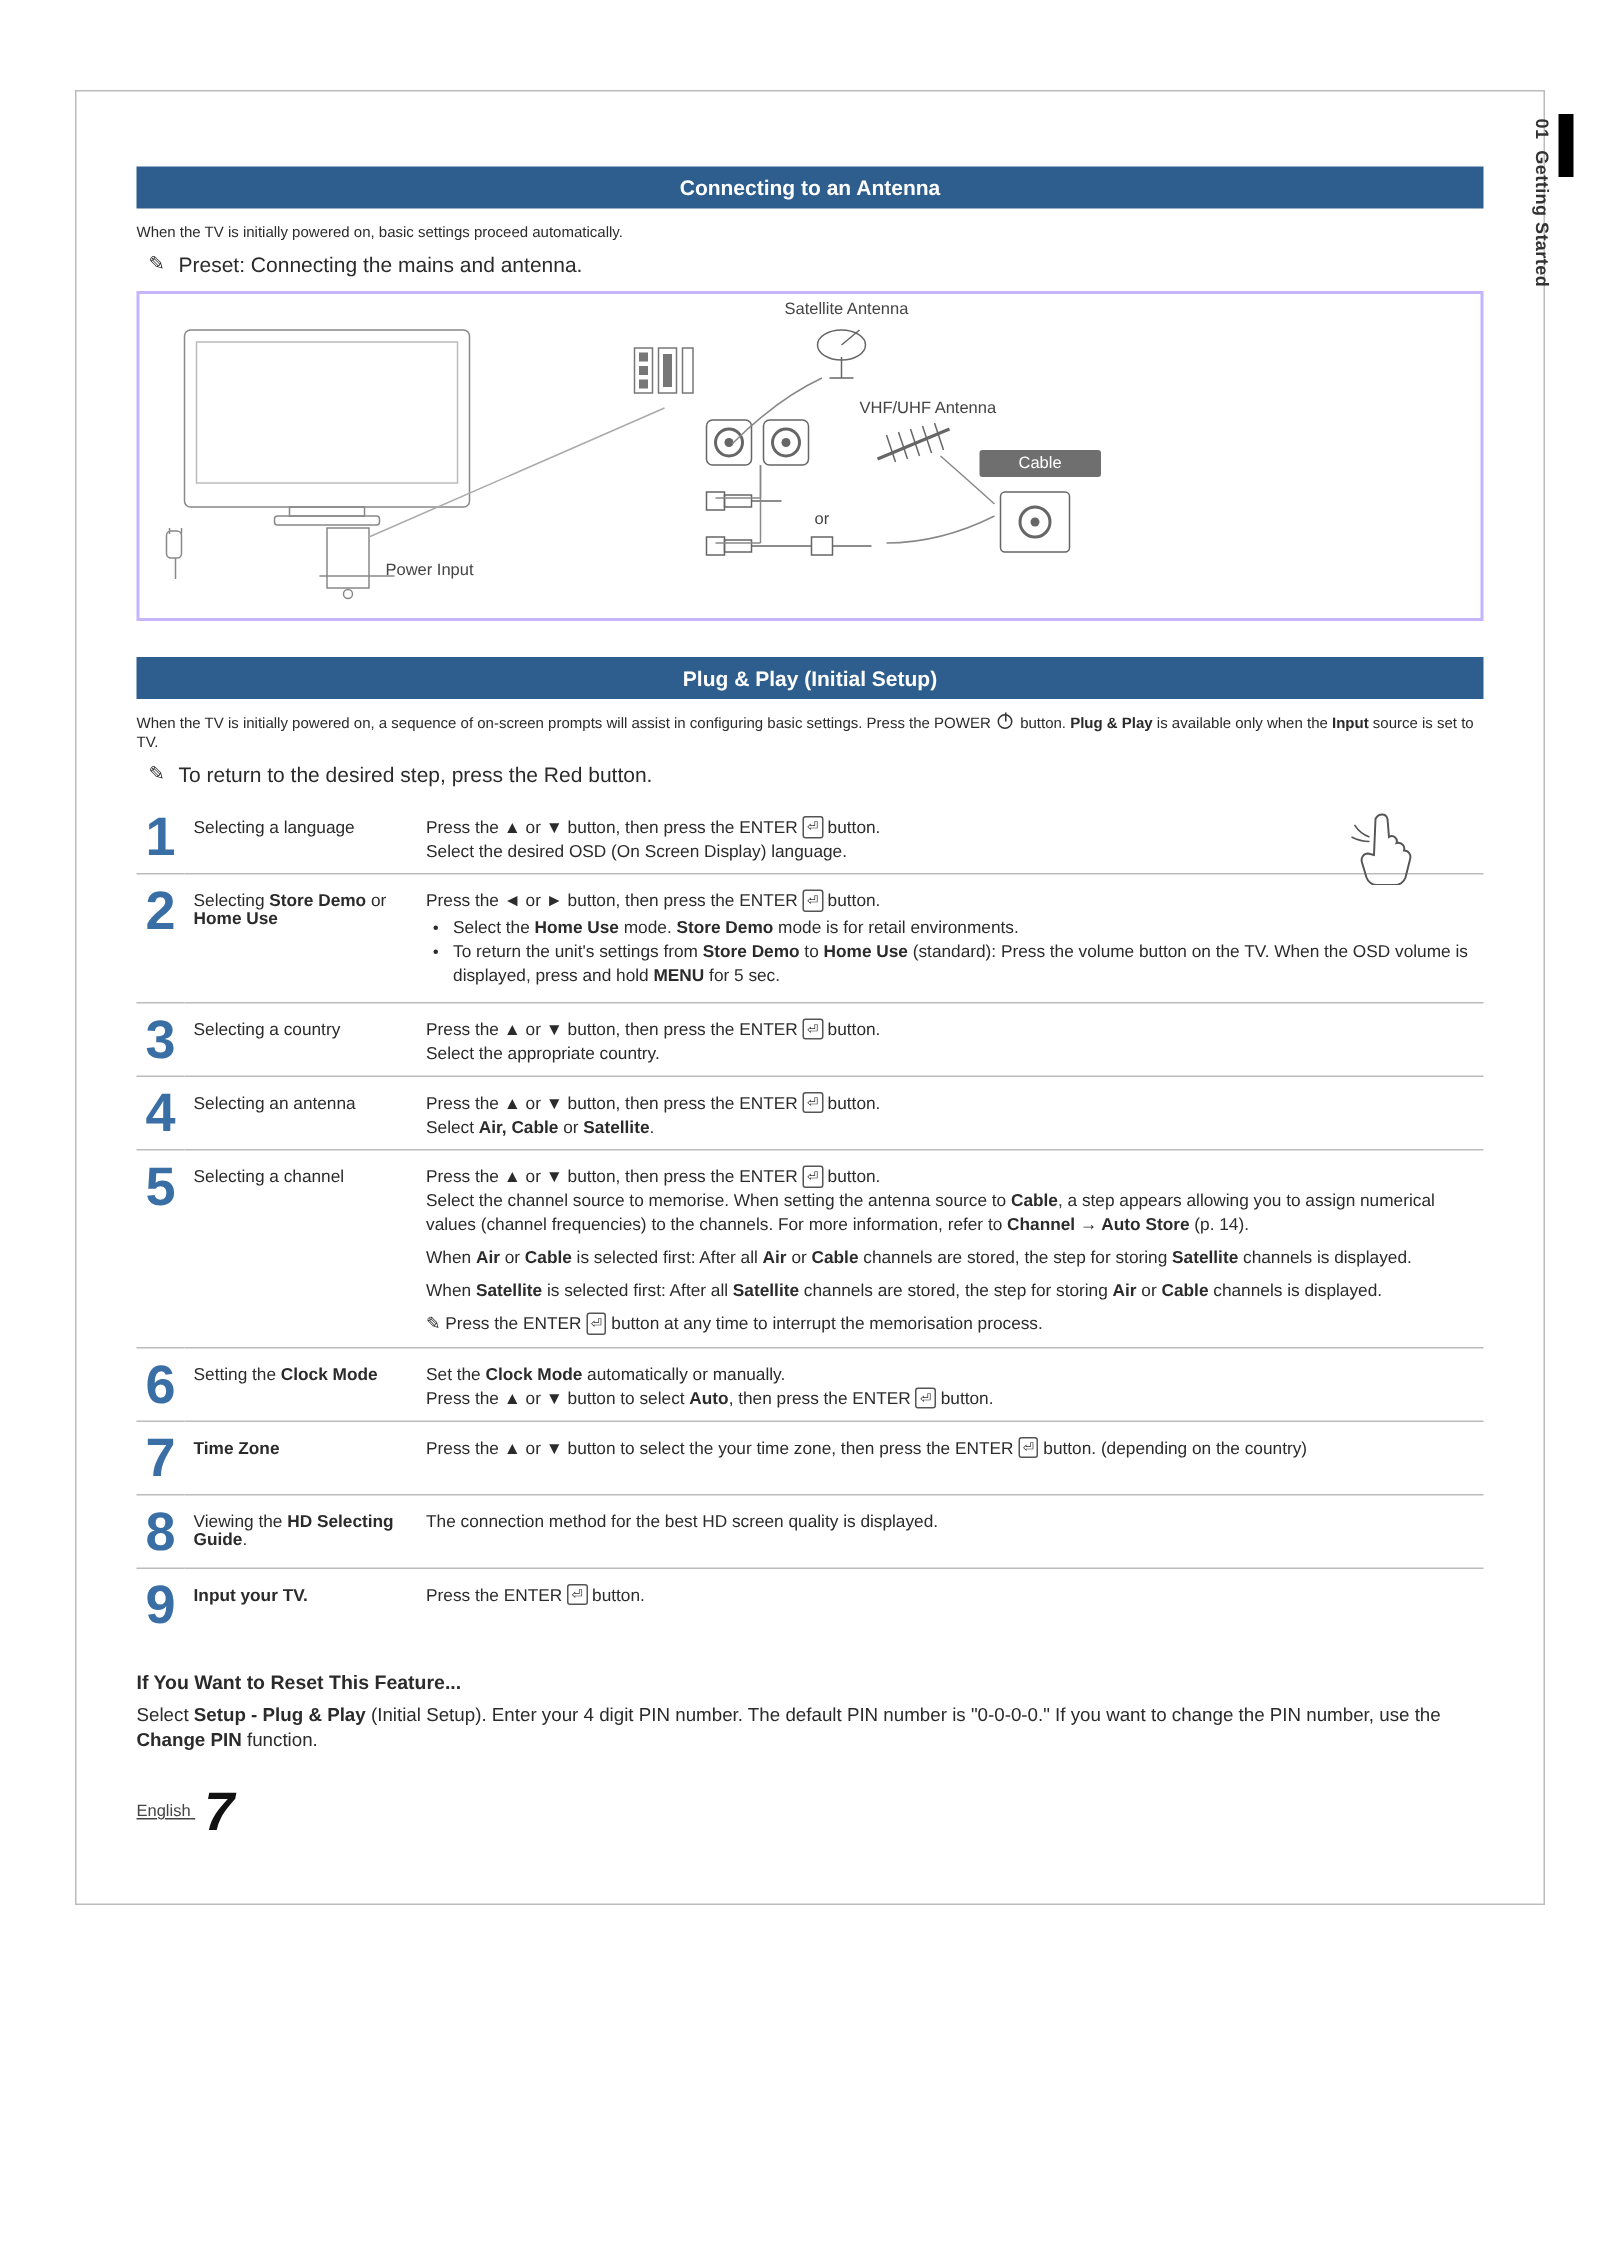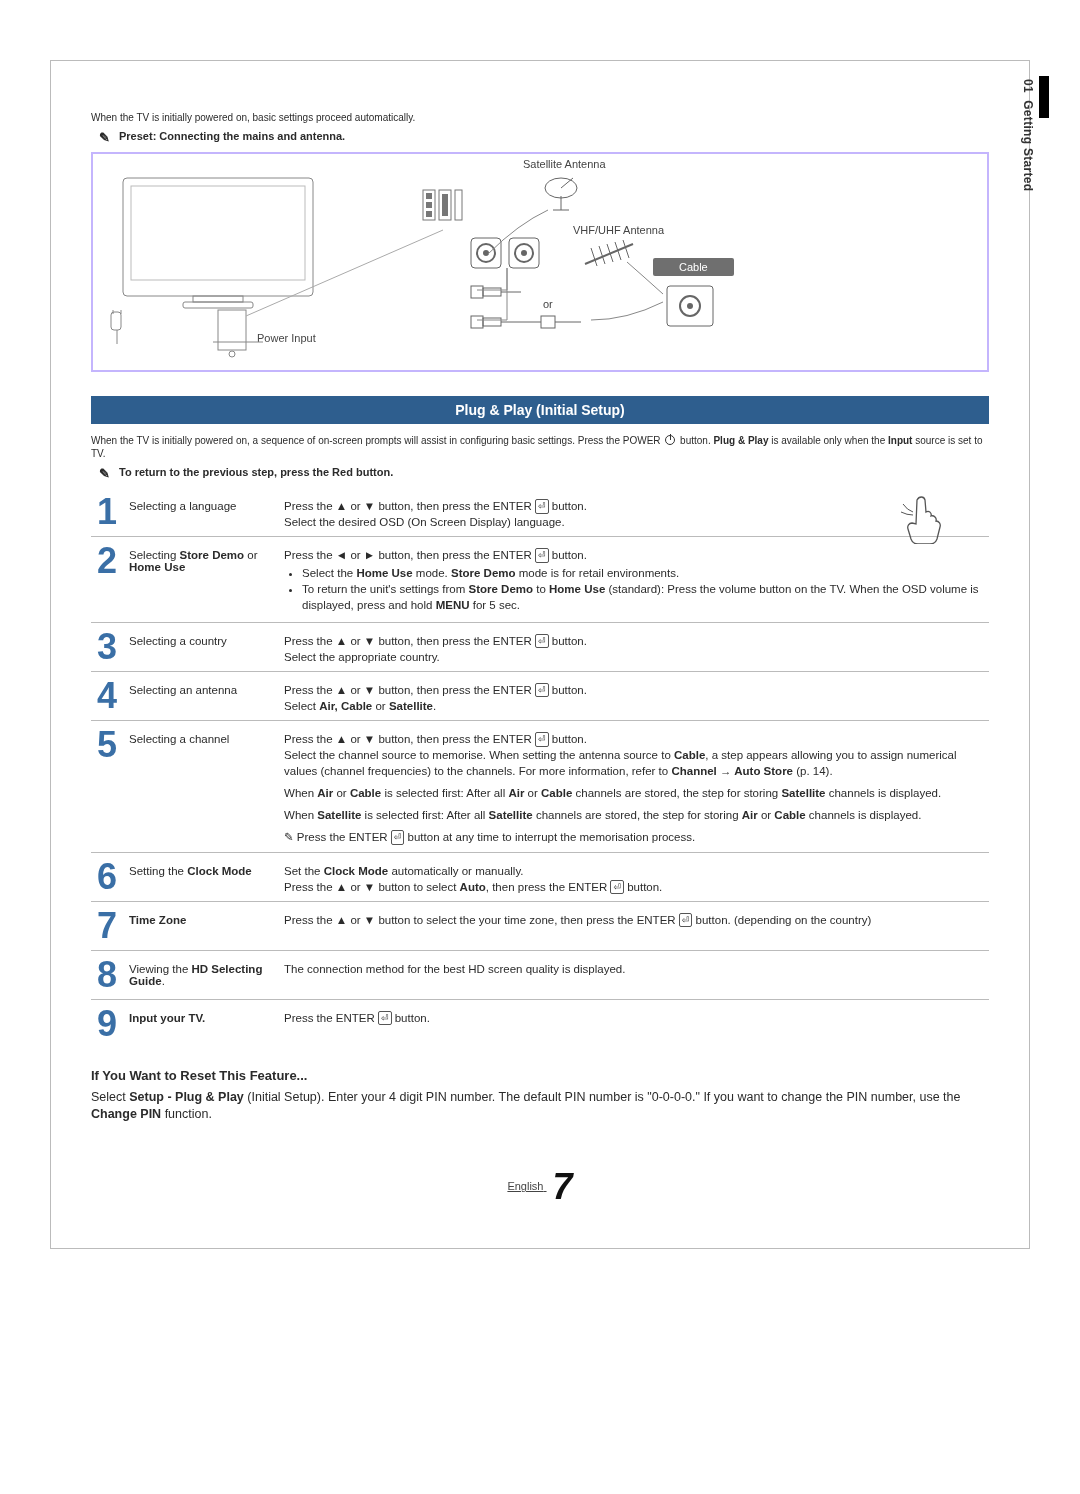--- a/index.html
+++ b/index.html
@@ -35,21 +35,21 @@
   .section-bar {
     background: #2e5e8e;
     color: #fff;
     font-weight: 700;
     text-align: center;
     padding: 6px 0;
     font-size: 14px;
     margin-bottom: 10px;
   }
   .body-text { font-size: 10px; line-height: 1.3; margin-bottom: 6px; }
-  .note-text { font-size: 11px; margin-left: 28px; margin-bottom: 10px; position: relative; font-weight: bold; }
+  .note-text { font-size: 14px; margin-left: 28px; margin-bottom: 10px; position: relative; }
   .note-text::before {
     content: "✎";
     position: absolute; left: -20px; top: 0;
     font-size: 13px;
   }
   .diagram {
     border: 2px solid #c4b5fd;
     padding: 12px 14px 14px 14px;
     margin: 8px 0 24px 0;
     position: relative;
@@ -70,22 +70,22 @@
   .steps-table td { padding: 6px 6px 6px 6px; vertical-align: top; border-bottom: 1px solid #bbb; }
   .steps-table tr:last-child td { border-bottom: none; }
   .step-title { width: 155px; font-size: 11.5px; padding-top: 12px !important; }
   .step-desc { padding-top: 10px !important; line-height: 1.4; }
   .step-desc ul { margin: 2px 0 2px 18px; }
   .step-desc p { margin-bottom: 6px; }
   .reset-block { margin-top: 20px; font-size: 12.5px; }
   .reset-block h4 { font-size: 13px; font-weight: 700; margin-bottom: 6px; }
   .reset-block p { line-height: 1.35; }
   .page-foot {
-    margin-top: 44px;
-    text-align: center;
+    margin-top: 19px;
+    text-align: left;
     font-size: 11px;
     color: #444;
     text-decoration: underline;
   }
   .page-foot .pg {
     font-size: 36px; font-weight: 800; font-style: italic;
     color: #111; display: inline-block; margin-left: 6px; vertical-align: middle;
   }
   .finger-icon {
     position: absolute; right: 40px; top: 4px;
@@ -126,20 +126,21 @@
 <div class="page-wrap">
 
   <div class="sidebar-tab">
     <div class="black-strip"></div>
     <div class="vline">
       <strong>01</strong>&nbsp;
       <strong>Getting Started</strong>
     </div>
   </div>
 
+  <div class="section-bar">Connecting to an Antenna</div>
   <p class="body-text">When the TV is initially powered on, basic settings proceed automatically.</p>
   <p class="note-text">Preset: Connecting the mains and antenna.</p>
 
   <div class="diagram">
 
     <svg width="260" height="180" style="position:absolute;left:20px;top:14px">
 
       <rect x="10" y="10" width="190" height="118" rx="4" fill="none" stroke="#888"></rect>
       <rect x="18" y="18" width="174" height="94" fill="none" stroke="#bbb"></rect>
       <rect x="80" y="128" width="50" height="6" fill="none" stroke="#888"></rect>
@@ -233,21 +234,21 @@
     </svg>
 
     <span class="diagram-label" style="left:164px;top:178px">Power Input</span>
     <svg width="120" height="20" style="position:absolute;left:120px;top:178px">
        <line x1="0" y1="10" x2="50" y2="10" stroke="#888"></line>
     </svg>
   </div>
 
   <div class="section-bar">Plug &amp; Play (Initial Setup)</div>
   <p class="body-text">When the TV is initially powered on, a sequence of on-screen prompts will assist in configuring basic settings. Press the POWER <span class="pwr-icon"></span> button. <b>Plug &amp; Play</b> is available only when the <b>Input</b> source is set to TV.</p>
-  <p class="note-text">To return to the previous step, press the Red button.</p>
+  <p class="note-text">To return to the desired step, press the Red button.</p>
 
   <div style="position:relative">
     <span class="finger-icon">
       <svg width="52" height="52" viewBox="0 0 52 52">
         <path d="M20 8 c2-4 7-4 8 0 l1 12 c3-2 6 1 5 4 c3-1 6 2 5 5 c3 0 5 3 4 6 l-3 12 c-1 3-4 5-7 5 h-12 c-3 0-6-2-7-5 l-3-10 c-1-3 1-6 4-6 l4 1 z" fill="none" stroke="#555" stroke-width="1.3"></path>
         <path d="M6 12 q4 6 10 8" fill="none" stroke="#555"></path>
         <path d="M4 20 q6 3 12 3" fill="none" stroke="#555"></path>
       </svg>
     </span>
 

